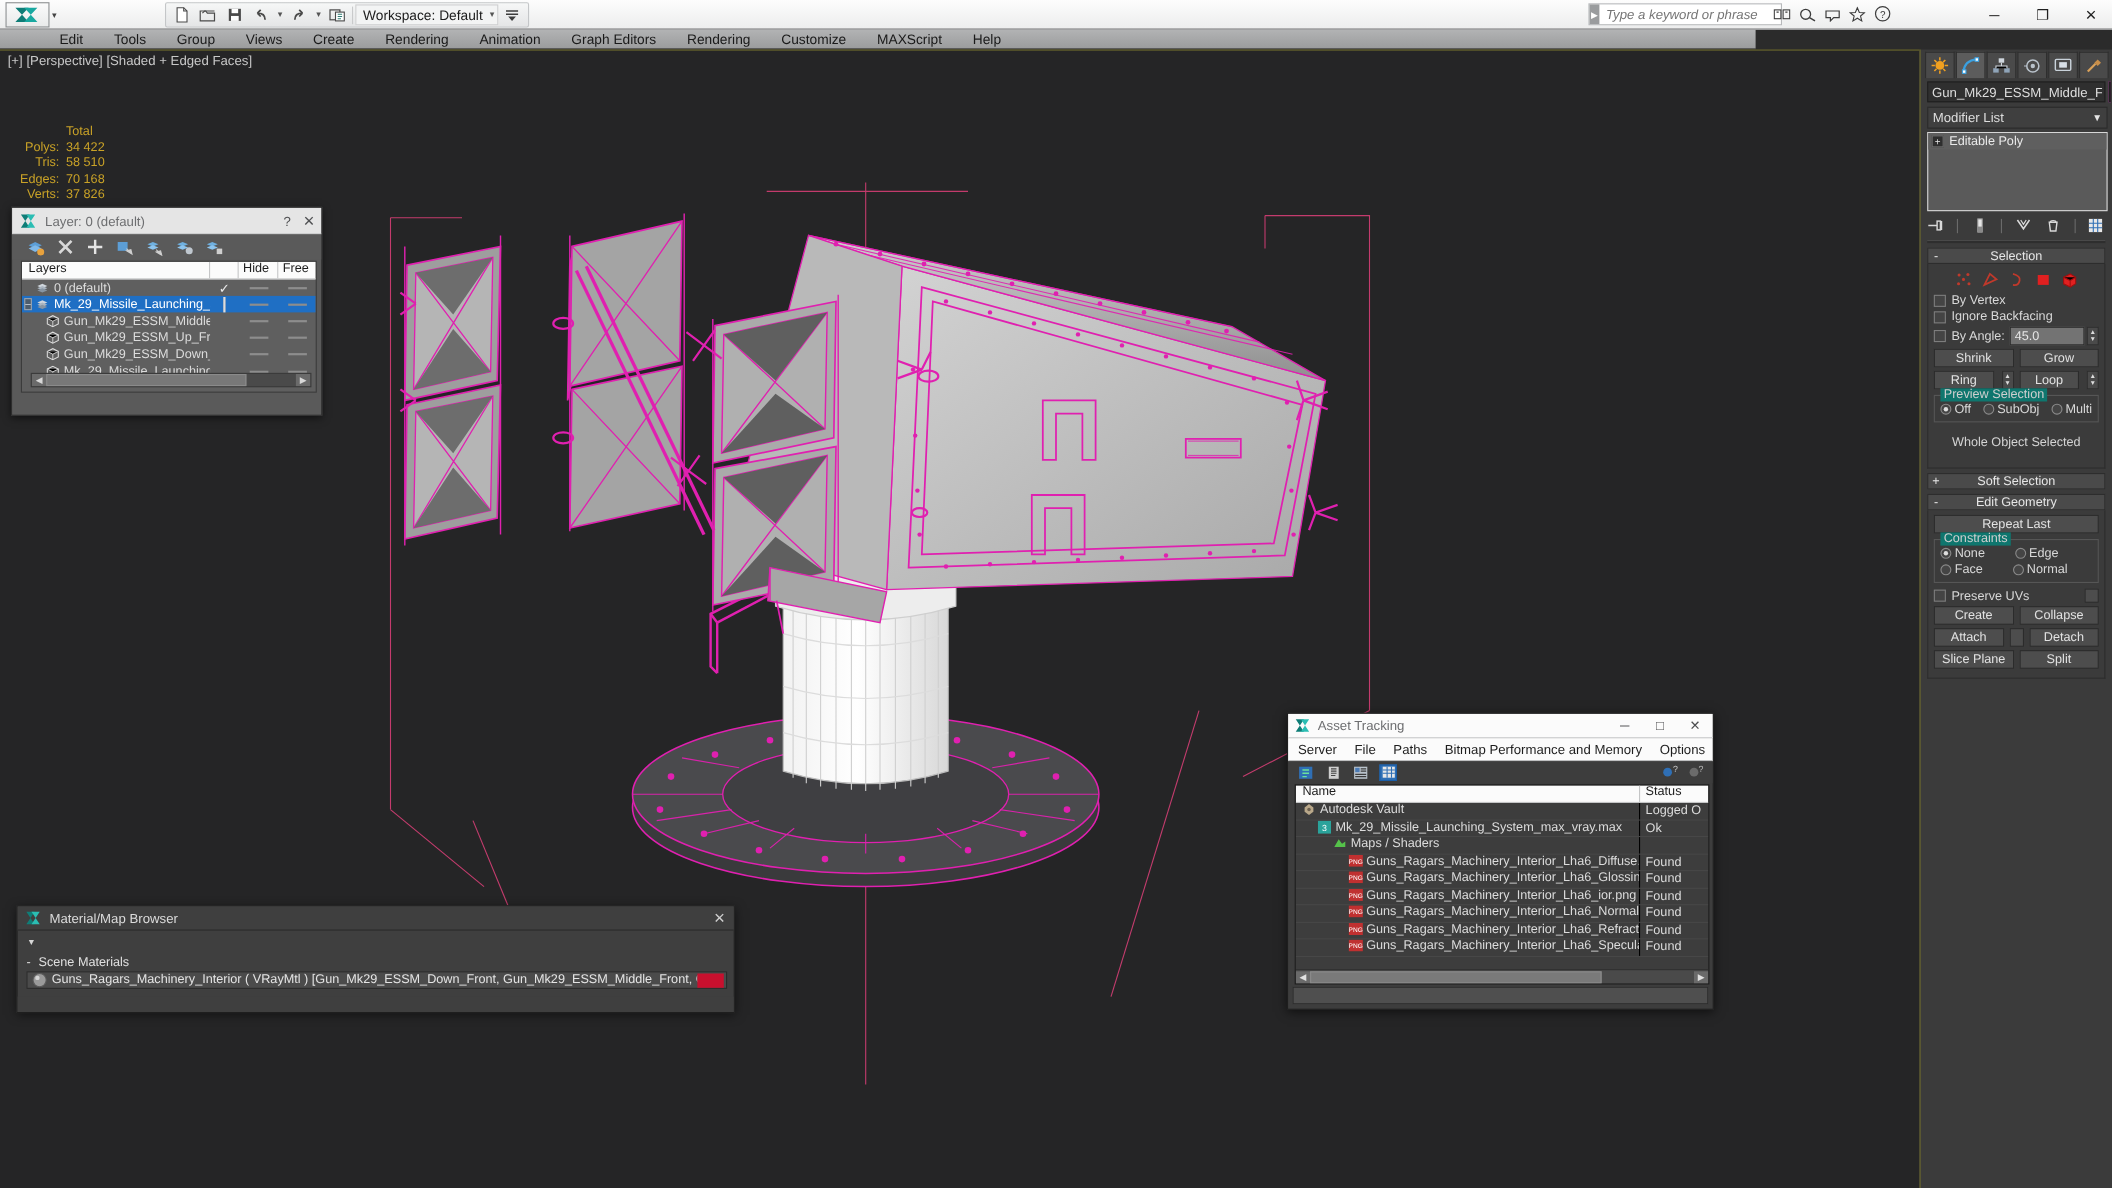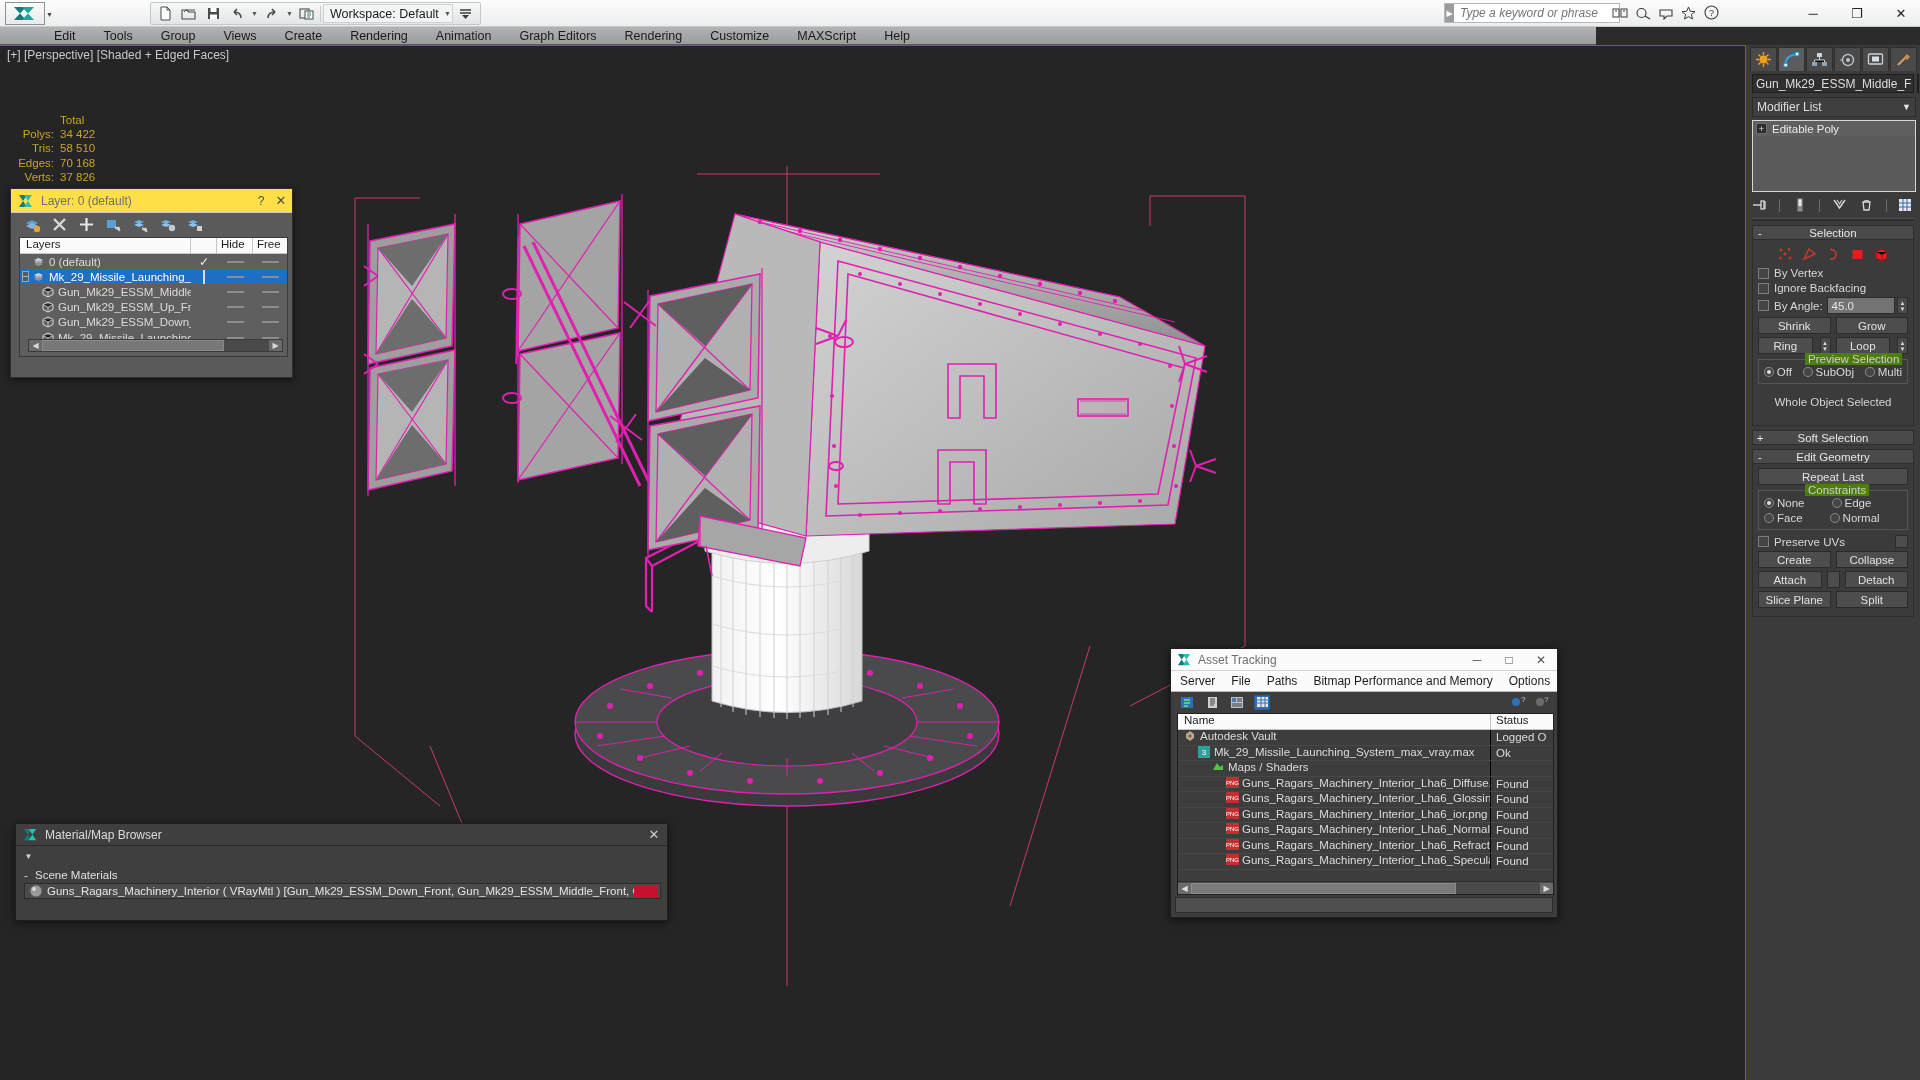--- a/index.html
+++ b/index.html
@@ -71,21 +71,21 @@
   .stats td { font-size:11.5px; color:#c9a227; padding:0 6px 1px 0; }
   .stats td.lbl { text-align:right; width:52px; }
 
   
   .model { position:absolute; left:0; top:0; width:1745px; height:1035px; }
 
   
   .layerdlg { position:absolute; left:10px; top:142px; width:283px; height:190px;
               background:#5a5a5a; border:1px solid #2d2d2d;
               box-shadow:0 2px 7px rgba(0,0,0,.55); }
-  .ld-title { height:24px; background:#fde047; display:flex; align-items:center;
+  .ld-title { height:24px; background:#e5e5e5; display:flex; align-items:center;
               border-bottom:1px solid #c9cacb; }
   .ld-ico { width:16px; height:16px; margin:0 7px 0 7px; }
   .ld-title .t { font-size:12px; color:#6d6e70; flex:1; }
   .ld-title .q { font-size:12px; color:#4f5052; width:18px; text-align:center; }
   .ld-title .x { font-size:13px; color:#4f5052; width:22px; text-align:center; }
   .ld-tools { height:23px; display:flex; align-items:center; padding-left:13px; gap:10px;
               background:#5a5a5a; }
   .ld-tool { width:17px; height:17px; display:flex; align-items:center; justify-content:center; }
   .ld-list { margin:1px 4px 0 8px; background:#5f5f5f; border:1px solid #3b3b3b;
              height:120px; position:relative; overflow:hidden; }
@@ -163,22 +163,22 @@
           display:flex; flex-direction:column; align-items:center; justify-content:center;
           font-size:6px; line-height:6px; color:#ddd; margin-left:2px; }
   .numfld { flex:1; height:17px; background:#737373; border:1px solid #2b2b2b;
             font-size:11.5px; color:#e6e6e6; padding-left:4px; display:flex; align-items:center; }
   .btn2 { display:flex; gap:5px; margin-bottom:3px; }
   .btn { flex:1; height:17px; background:#4d4d4d; border:1px solid #2b2b2b;
          font-size:11.5px; color:#e2e2e2; display:flex; align-items:center;
          justify-content:center; }
   .grp { border:1px solid #565656; margin:5px 0 3px 0; padding:6px 5px 5px 5px;
          position:relative; }
-  .grp > .glbl { position:absolute; left:5px; top:-7px; background:#4d7c0f;
-                 padding:0 3px; font-size:11.5px; color:#cfcfcf;margin-left:41px; }
+  .grp > .glbl { position:absolute; left:5px; top:-7px; background:#0f766e;
+                 padding:0 3px; font-size:11.5px; color:#cfcfcf; }
   .radrow { display:flex; align-items:center; font-size:11.5px; color:#d8d8d8; gap:3px; }
   .rad { width:10px; height:10px; border-radius:50%; border:1px solid #8a8a8a;
          background:#454545; position:relative; }
   .rad.on::after { content:''; position:absolute; left:2px; top:2px; width:4px; height:4px;
                    border-radius:50%; background:#dedede; }
   .centertxt { text-align:center; font-size:11.5px; color:#d4d4d4; padding:9px 0 12px 0; }
 
   
   .assetwin { position:absolute; left:1170px; top:602px; width:388px; height:270px;
               background:#3d3d3d; border:1px solid #1e1e1e;

